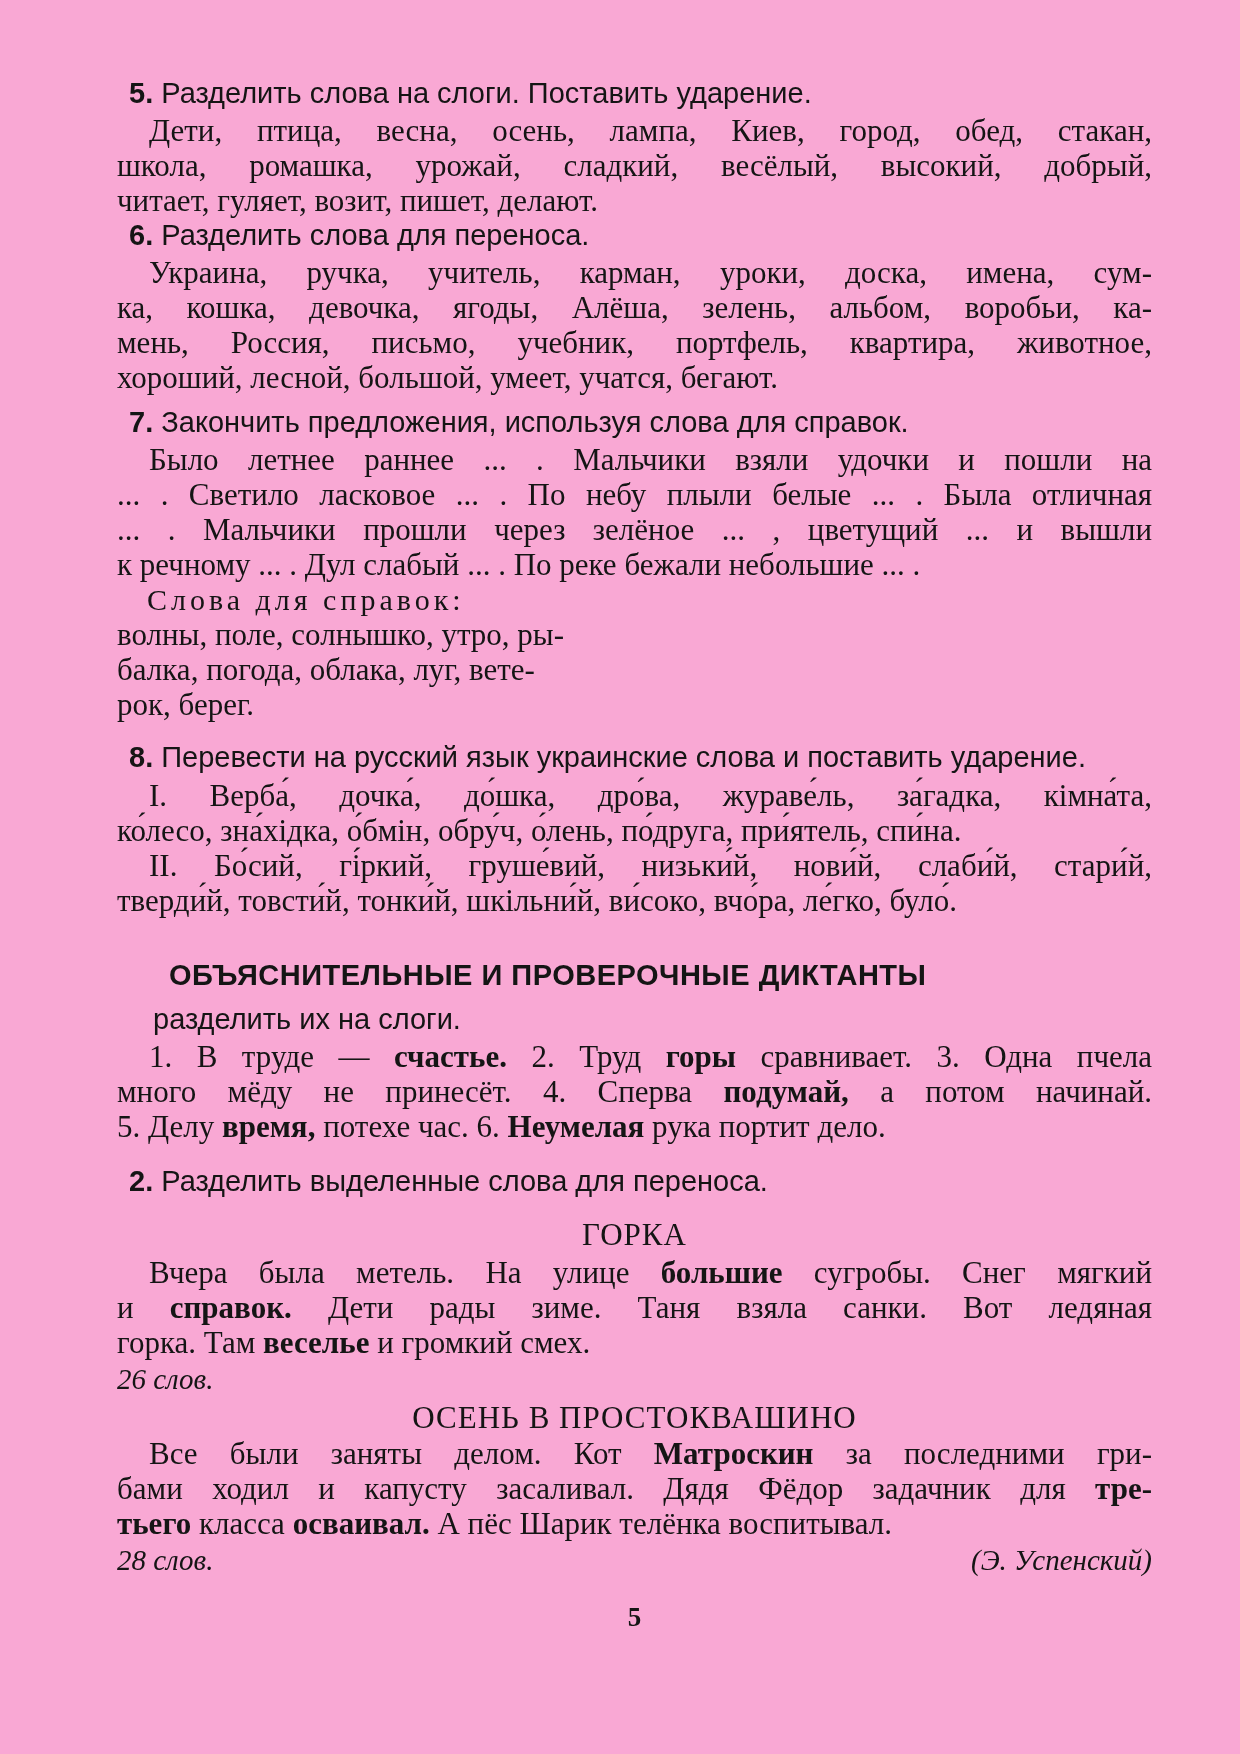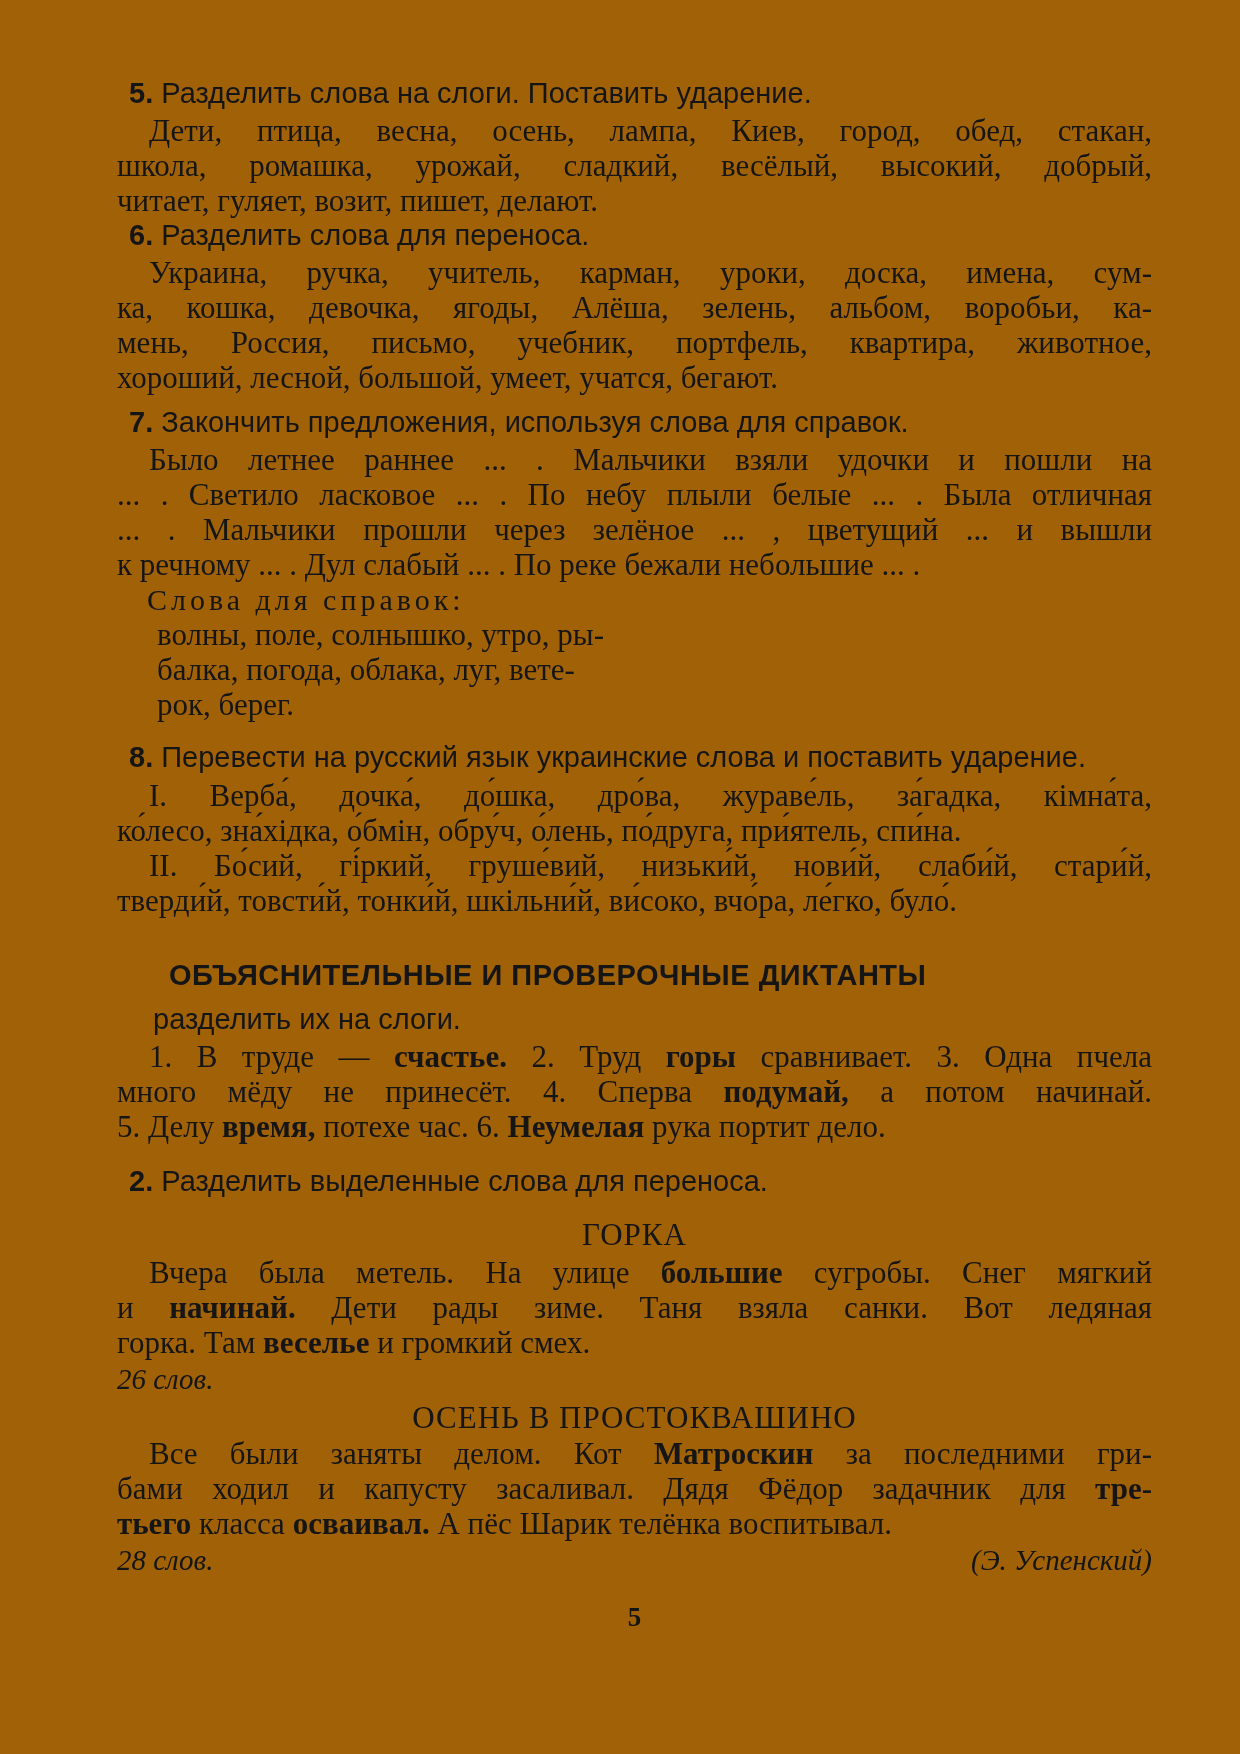--- a/index.html
+++ b/index.html
@@ -1,19 +1,19 @@
 <!DOCTYPE html>
 <html><head>
 <meta charset="utf-8">
 <style>
   html,body{margin:0;padding:0;background:#ffffff;}
   .page{
     position:relative;
     width:1240px;height:1754px;
-    background:#a16207;
+    background:#f9a8d4;
     font-family:"Liberation Serif","DejaVu Serif",serif;
     color:#151515;
     overflow:hidden;
   }
   .content{position:absolute;left:117px;top:76px;width:1035px;}
   .line{font-size:31px;line-height:35px;}
   .j{text-align:justify;text-align-last:justify;}
   .ind{text-indent:32px;}
   .exh{
     font-family:"Liberation Sans","DejaVu Sans",sans-serif;
@@ -28,21 +28,21 @@
     margin-left:52px;letter-spacing:.5px;
   }
   .centerh{
     text-align:center;font-size:31px;line-height:36px;letter-spacing:1px;
   }
   .refrow{display:flex;flex-direction:column;}
   .reflabel{
     width:401px;box-sizing:border-box;padding-left:30px;
     font-size:30px;line-height:35px;letter-spacing:4px;white-space:nowrap;
   }
-  .refwords{flex:1;margin-left:40px;}
+  .refwords{flex:1;}
   .meta{font-style:italic;font-size:29px;line-height:35px;}
   .metarow{display:flex;justify-content:space-between;}
   .pagenum{
     text-align:center;font-weight:700;font-size:27px;line-height:35px;
   }
   b{font-weight:700;}
   .mt2{margin-top:2px;}.mt3{margin-top:3px;}
 </style>
 </head>
 <body>
@@ -98,21 +98,21 @@
       <div class="line ind j">1. В труде — <b>счастье.</b> 2. Труд <b>горы</b> сравнивает. 3. Одна пчела</div>
       <div class="line j">много мёду не принесёт. 4. Сперва <b>подумай,</b> а потом начинай.</div>
       <div class="line">5. Делу <b>время,</b> потехе час. 6. <b>Неумелая</b> рука портит дело.</div>
     </div>
 
     <div class="line exh" style="margin-top:20px"><b class="num">2.</b> <span>Разделить выделенные слова для переноса.</span></div>
 
     <div class="line centerh" style="margin-top:18px">ГОРКА</div>
     <div class="mt2">
       <div class="line ind j">Вчера была метель. На улице <b>большие</b> сугробы. Снег мягкий</div>
-      <div class="line j">и <b>начинай.</b> Дети рады зиме. Таня взяла санки. Вот ледяная</div>
+      <div class="line j">и <b>справок.</b> Дети рады зиме. Таня взяла санки. Вот ледяная</div>
       <div class="line">горка. Там <b>веселье</b> и громкий смех.</div>
     </div>
     <div class="meta mt2">26 слов.</div>
 
     <div class="line centerh" style="margin-top:3px">ОСЕНЬ В ПРОСТОКВАШИНО</div>
     <div>
       <div class="line ind j">Все были заняты делом. Кот <b>Матроскин</b> за последними гри-</div>
       <div class="line j">бами ходил и капусту засаливал. Дядя Фёдор задачник для <b>тре-</b></div>
       <div class="line"><b>тьего</b> класса <b>осваивал.</b> А пёс Шарик телёнка воспитывал.</div>
     </div>

